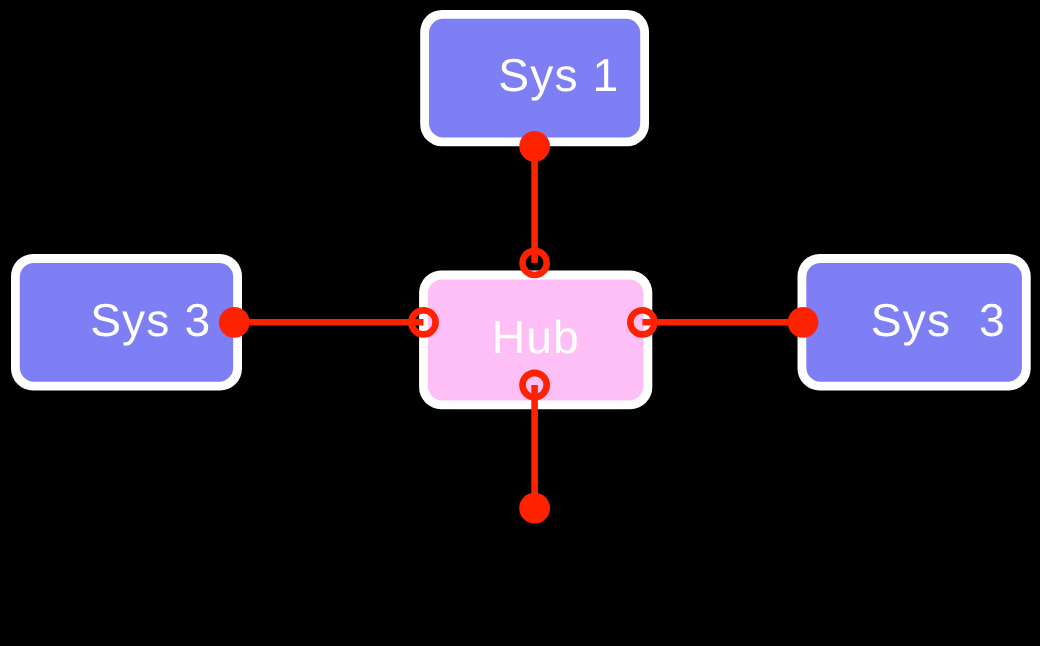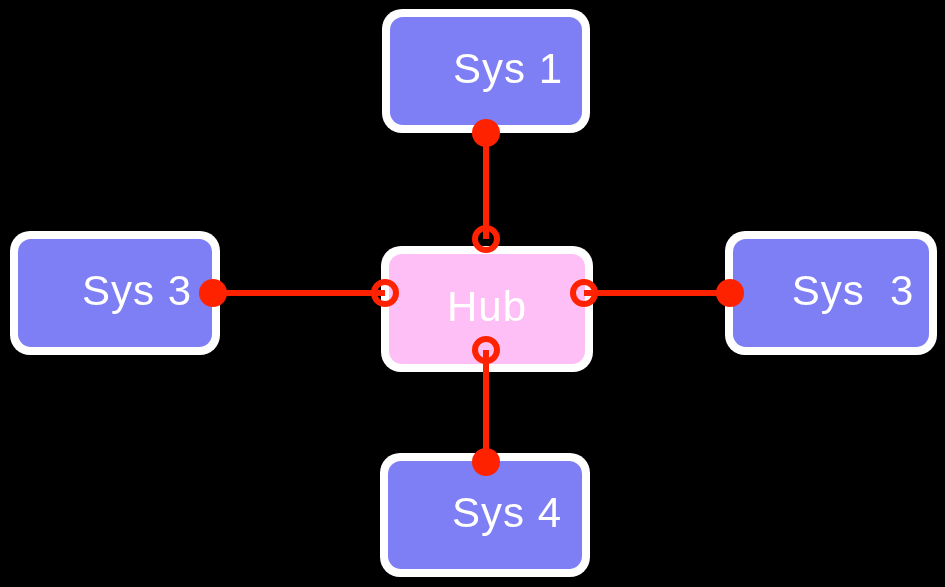--- a/index.html
+++ b/index.html
@@ -97,25 +97,20 @@
       <span class="node-label">Hub</span>
     </div>
   </div>
 
   <div class="node sys sys3">
     <div class="node-inner">
       <span class="node-label">Sys  3</span>
     </div>
   </div>
 
-  <div class="node sys sys4">
-    <div class="node-inner">
-      <span class="node-label">Sys 4</span>
-    </div>
-  </div>
 
   <svg class="links" viewBox="0 0 945 587" aria-hidden="true">
 
     <line class="link-line" x1="486" y1="133" x2="486" y2="239"></line>
     <line class="link-line" x1="213" y1="293" x2="385" y2="293"></line>
     <line class="link-line" x1="584" y1="293" x2="730" y2="293"></line>
     <line class="link-line" x1="486" y1="350" x2="486" y2="462"></line>
 
     <circle class="endpoint-dot" cx="486" cy="133" r="14"></circle>
     <circle class="endpoint-dot" cx="213" cy="293" r="14"></circle>

